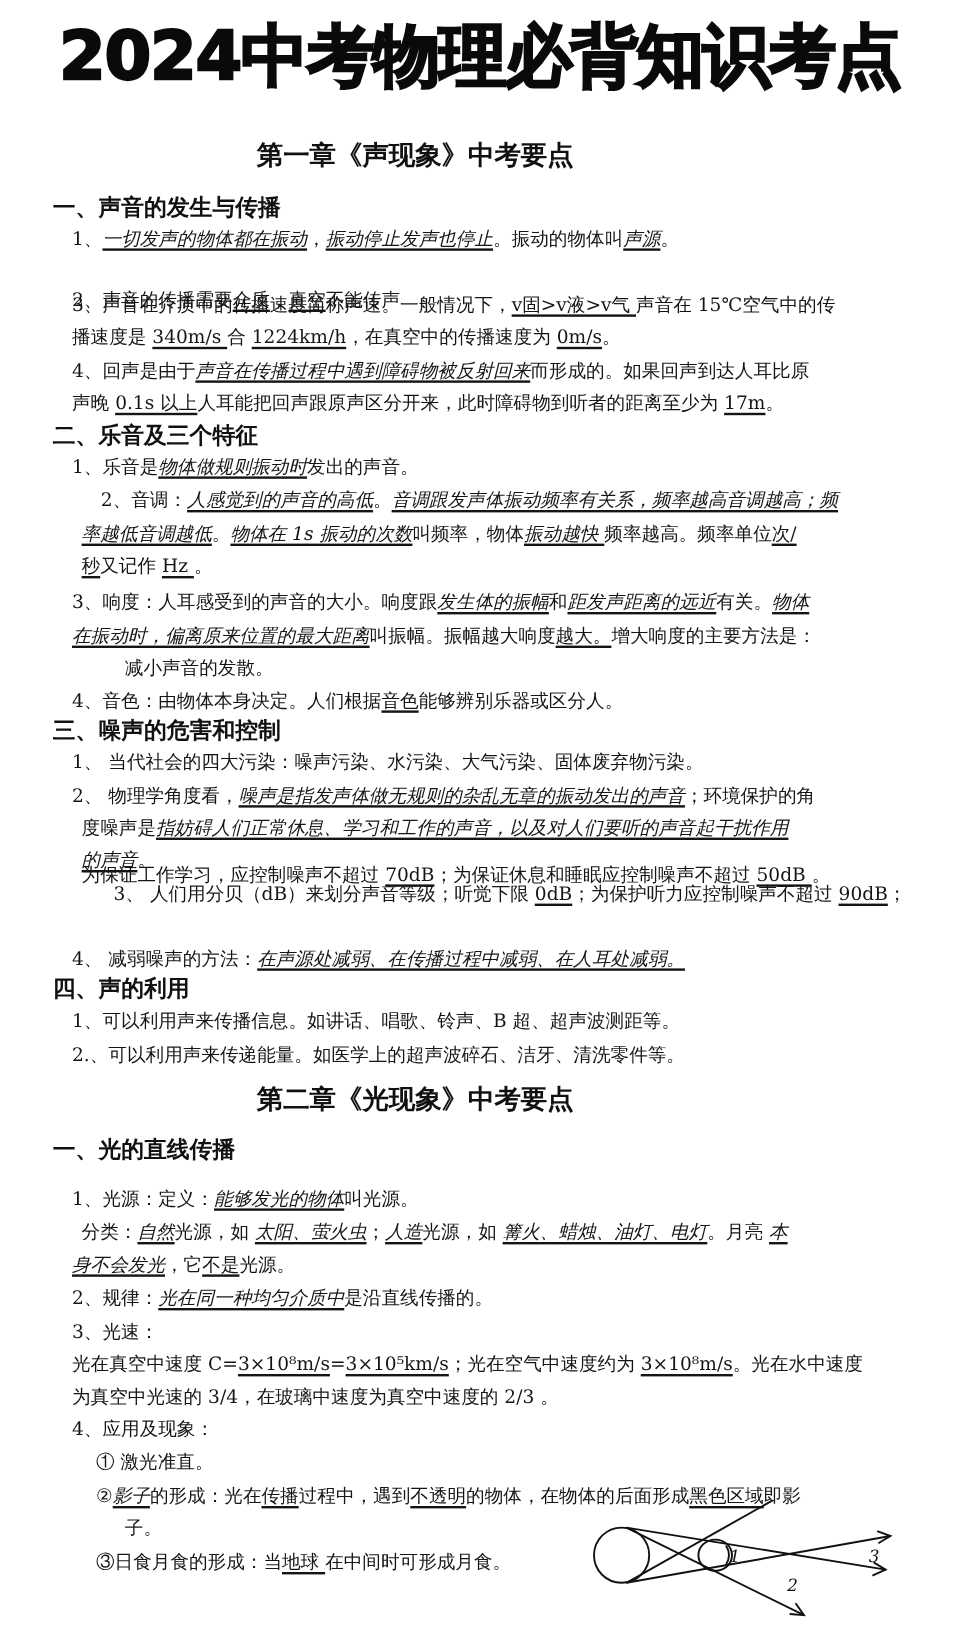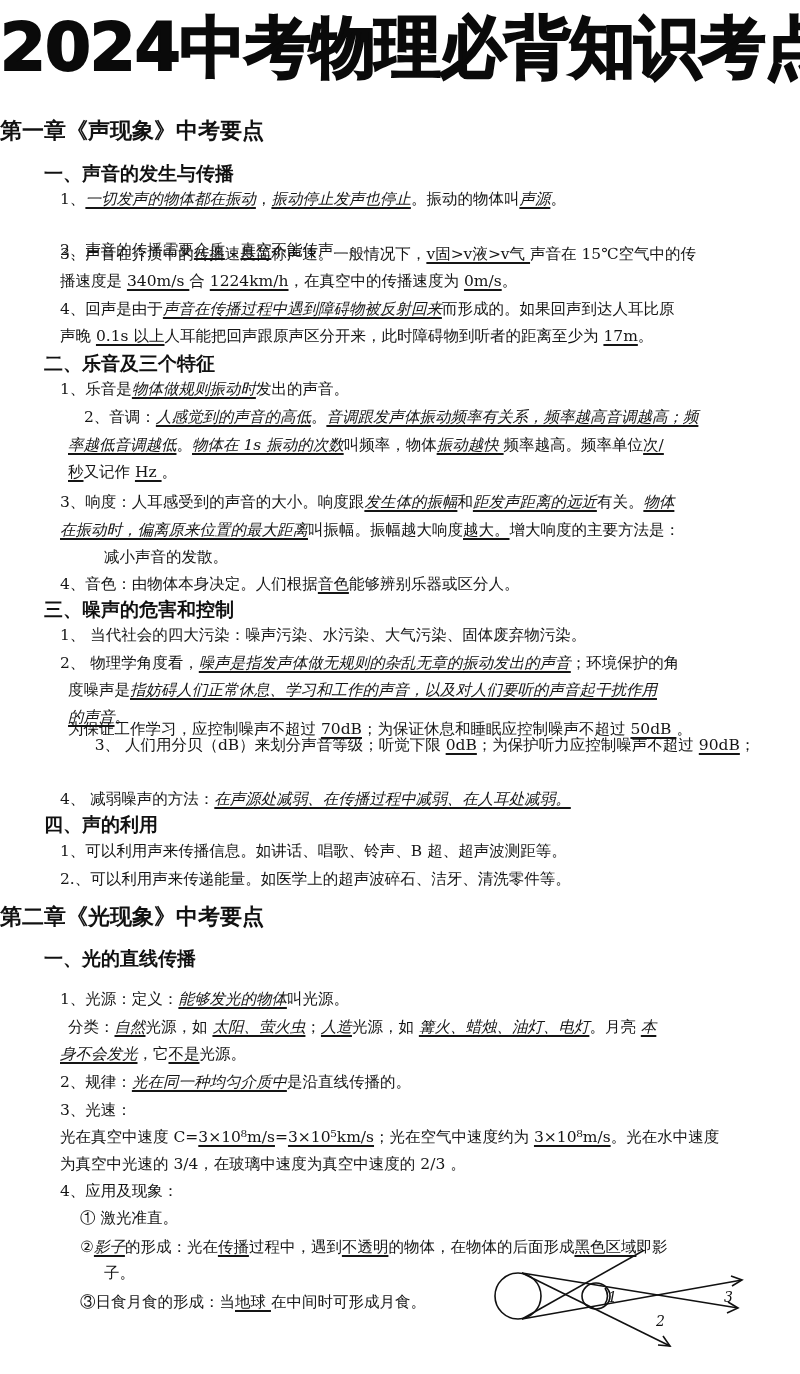--- a/index.html
+++ b/index.html
@@ -4,26 +4,26 @@
 <style>
   html, body { margin: 0; padding: 0; background: #ffffff; }
   body {
     width: 800px; height: 1374px; overflow: hidden; position: relative;
     font-family: "DejaVu Serif", "Liberation Serif", serif;
     color: #111111;
   }
   .main-title {
     position: absolute; left: 0; top: 2px; width: 800px; height: 92px;
     text-align: center; font-family: "DejaVu Sans", "Liberation Sans", sans-serif;
-    font-weight: 900; font-size: 66px; line-height: 92px; letter-spacing: -1px;
+    font-weight: 900; font-size: 56px; line-height: 92px; letter-spacing: -1px;
     color: #0a0a0a; white-space: nowrap;
     -webkit-text-stroke: 2px #0a0a0a;
   }
   .chapter-title {
-    position: absolute; left: 0; width: 692px; 
+    position: absolute; left: 0; width: 692px; text-align: center;
     font-family: "DejaVu Sans", "Liberation Sans", sans-serif;
     font-weight: bold; font-size: 22px; line-height: 30px; color: #111;
   }
   .section-heading {
     position: absolute; left: 44px;
     font-family: "DejaVu Sans", "Liberation Sans", sans-serif;
     font-weight: bold; font-size: 19px; line-height: 26px; color: #111;
     white-space: nowrap;
   }
   .line {

